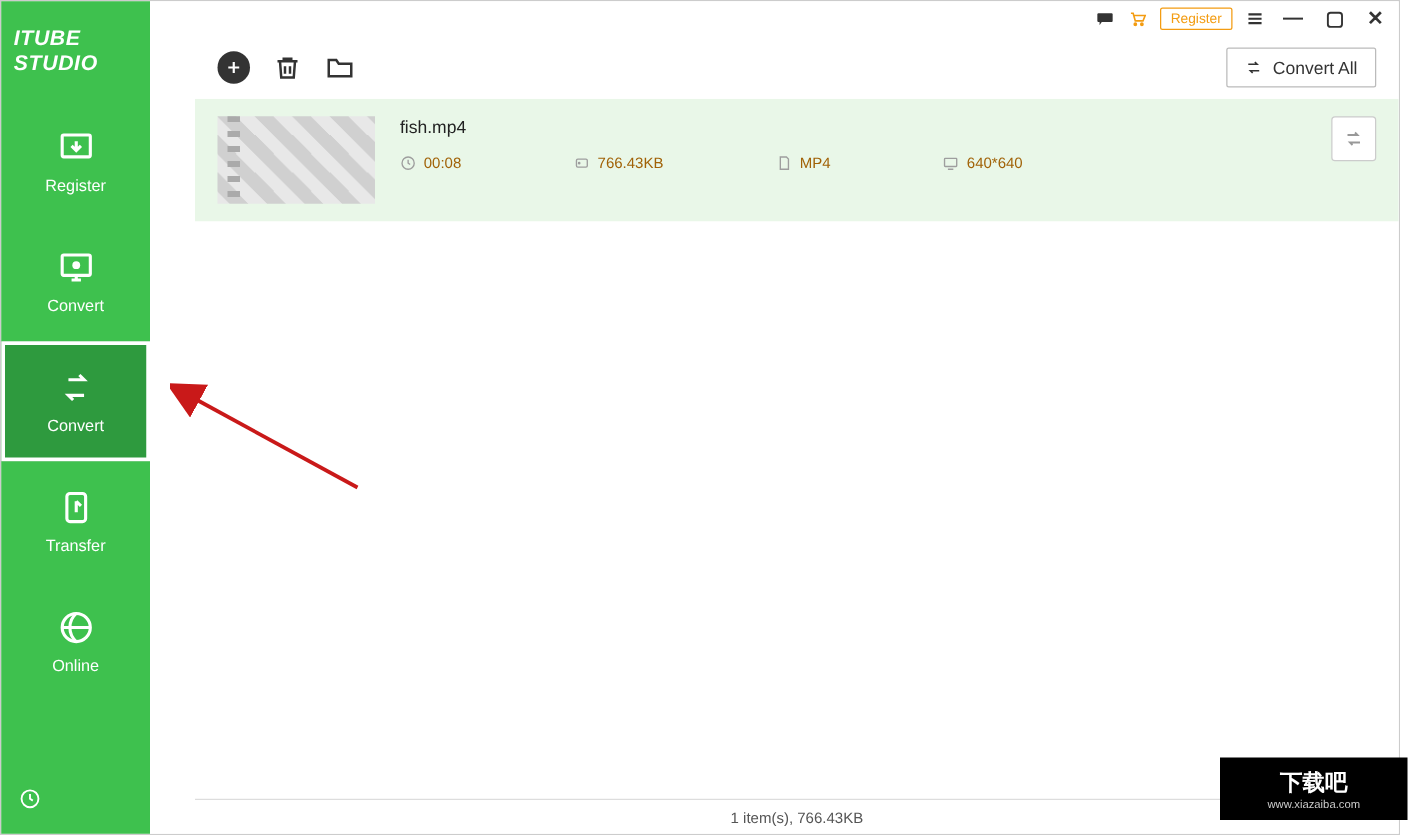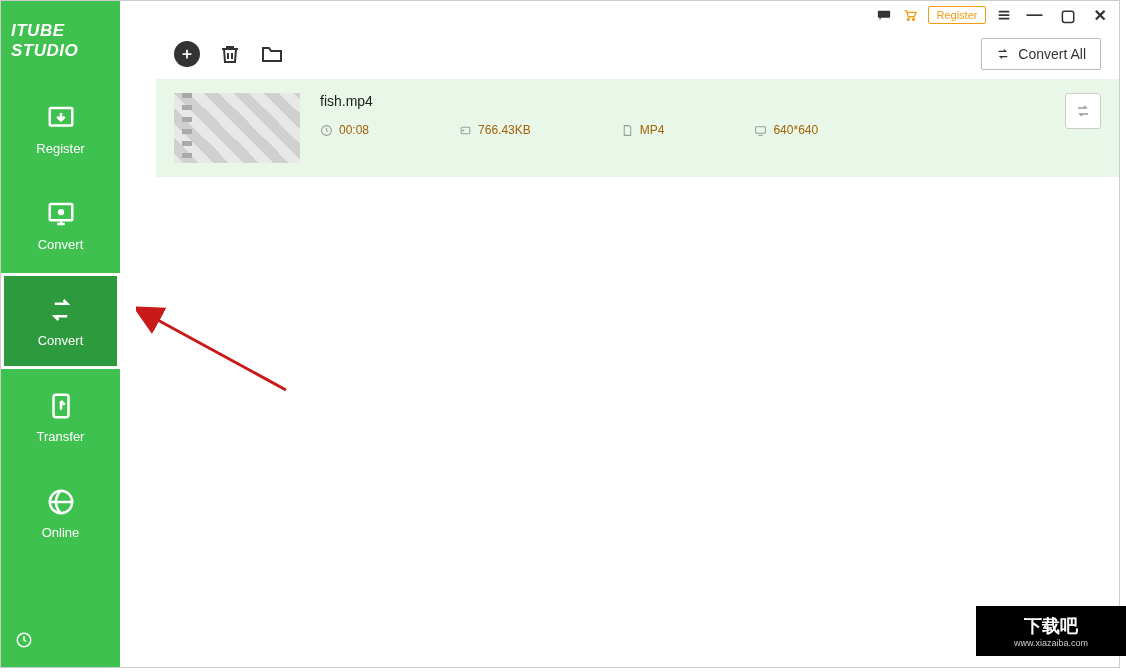--- a/index.html
+++ b/index.html
@@ -192,20 +192,23 @@
           </div>
         </div>
         <div class="row-action">
           <svg viewBox="0 0 16 16" width="16" height="16" fill="none" stroke="#999" stroke-width="1.5">
               <path d="M3 5 h8 l-2 -2 M13 11 h-8 l2 2"></path>
             </svg>
         </div>
       </div>
     </div>
 
+    <div class="statusbar">
+      <span>1 item(s), 766.43KB</span>
+    </div>
   </div>
 </div>
 
 <svg class="arrow-annotation" viewBox="0 0 160 110">
   <defs>
     <marker id="ah" markerWidth="12" markerHeight="12" refX="2" refY="5" orient="auto">
       <path d="M0 0 L10 5 L0 10 z" fill="#c91919"></path>
     </marker>
   </defs>
   <line x1="150" y1="100" x2="18" y2="28" stroke="#c91919" stroke-width="3" marker-end="url(#ah)"></line>

